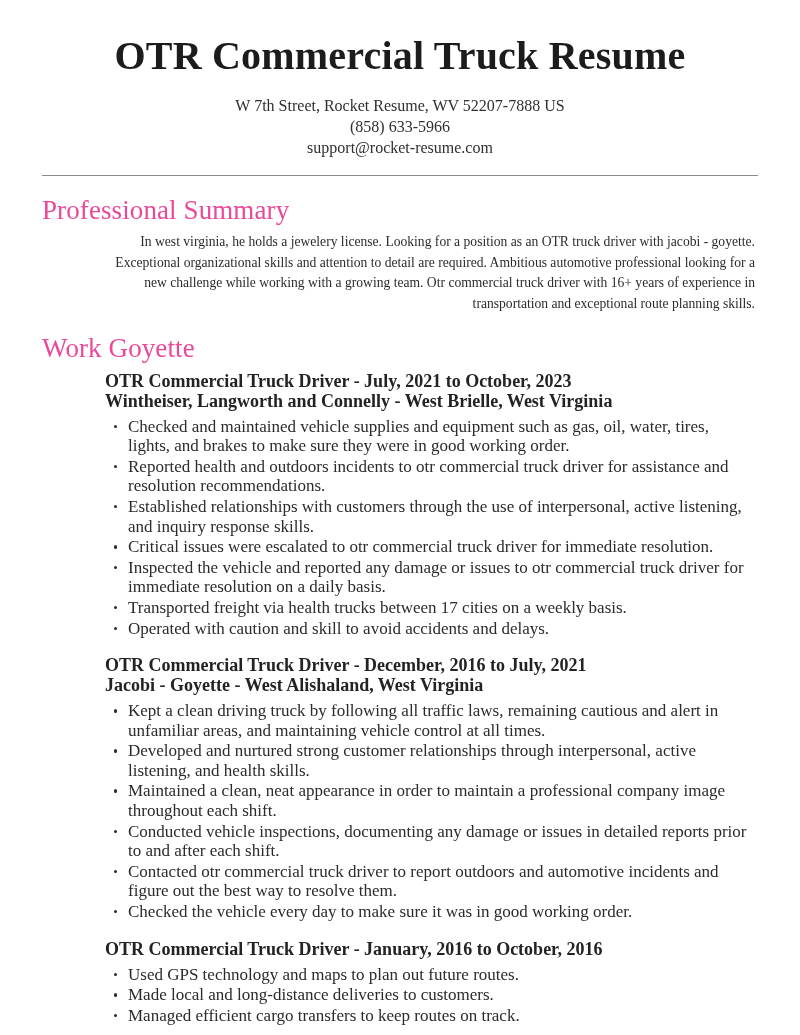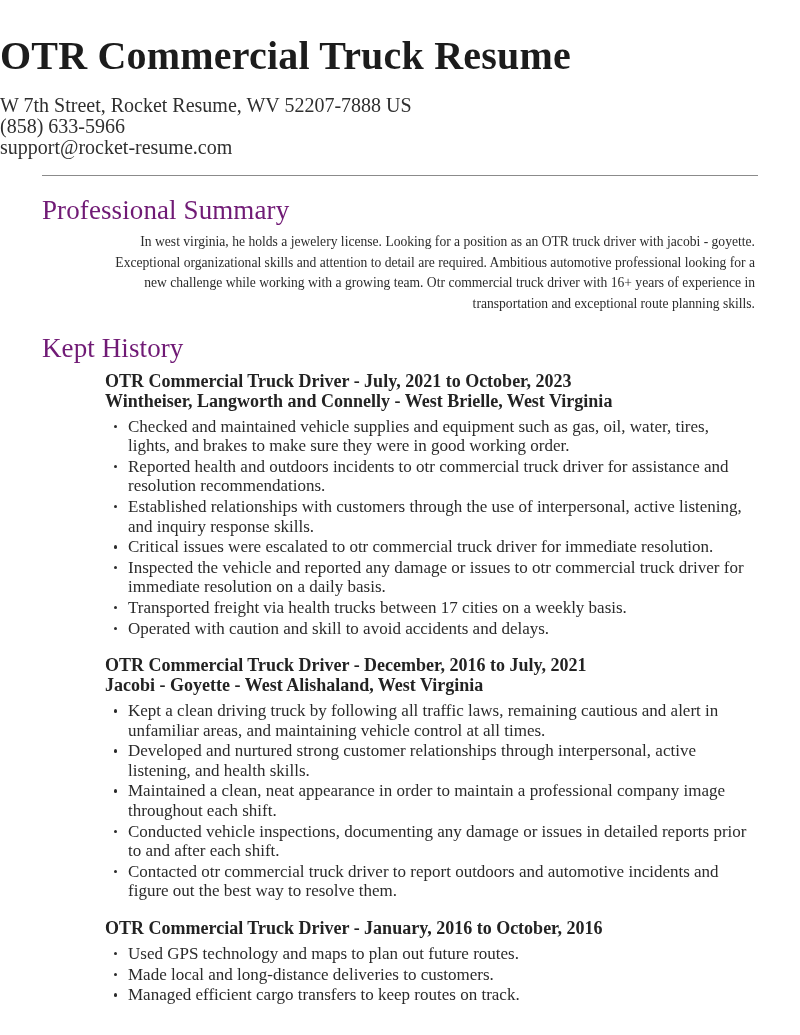--- a/index.html
+++ b/index.html
@@ -19,54 +19,54 @@
     position: relative;
     width: 800px;
     height: 1035px;
     box-sizing: border-box;
     padding: 0;
     overflow: hidden;
   }
 
   
   .resume-header {
-    text-align: left;
+    text-align: center;
     padding-top: 34px;
   }
   .resume-title {
     font-family: "Liberation Serif", "DejaVu Serif", serif;
     font-size: 40px;
     font-weight: 700;
     letter-spacing: 0.2px;
     color: #1c1c1c;
     line-height: 1.12;
     margin: 0 0 16px 0;
   }
   .contact-line {
-    font-size: 20px;
+    font-size: 16px;
     line-height: 21px;
     color: #2f2f2f;
     font-weight: 400;
     font-family: Liberation Serif, serif;
   }
 
   .divider {
     margin: 17px 42px 0 42px;
     height: 0;
     border-top: 1.6px solid #8b8b8b;
   }
 
   
   .section {
     padding: 0 42px 0 42px;
   }
   .section-heading {
     font-size: 27px;
     font-weight: 400;
-    color: #701a75;
+    color: #ec4899;
     line-height: 1.2;
     margin: 18px 0 6px 0;
     letter-spacing: 0.1px;
     font-family: Liberation Serif, serif;
   }
   .section-body {
     padding-left: 71px;
     padding-right: 3px;
   }
   .summary-text {
@@ -131,21 +131,21 @@
   <div class="divider"></div>
 
   <div class="section">
     <h2 class="section-heading">Professional Summary</h2>
     <div class="section-body">
       <p class="summary-text">In west virginia, he holds a jewelery license. Looking for a position as an OTR truck driver with jacobi - goyette. Exceptional organizational skills and attention to detail are required. Ambitious automotive professional looking for a new challenge while working with a growing team. Otr commercial truck driver with 16+ years of experience in transportation and exceptional route planning skills.</p>
     </div>
   </div>
 
   <div class="section">
-    <h2 class="section-heading">Kept History</h2>
+    <h2 class="section-heading">Work Goyette</h2>
 
     <div class="job">
       <div class="job-title">OTR Commercial Truck Driver - July, 2021 to October, 2023</div>
       <div class="job-company">Wintheiser, Langworth and Connelly - West Brielle, West Virginia</div>
       <ul class="job-bullets">
         <li>Checked and maintained vehicle supplies and equipment such as gas, oil, water, tires, lights, and brakes to make sure they were in good working order.</li>
         <li>Reported health and outdoors incidents to otr commercial truck driver for assistance and resolution recommendations.</li>
         <li>Established relationships with customers through the use of interpersonal, active listening, and inquiry response skills.</li>
         <li>Critical issues were escalated to otr commercial truck driver for immediate resolution.</li>
         <li>Inspected the vehicle and reported any damage or issues to otr commercial truck driver for immediate resolution on a daily basis.</li>
@@ -156,20 +156,21 @@
 
     <div class="job">
       <div class="job-title">OTR Commercial Truck Driver - December, 2016 to July, 2021</div>
       <div class="job-company">Jacobi - Goyette - West Alishaland, West Virginia</div>
       <ul class="job-bullets">
         <li>Kept a clean driving truck by following all traffic laws, remaining cautious and alert in unfamiliar areas, and maintaining vehicle control at all times.</li>
         <li>Developed and nurtured strong customer relationships through interpersonal, active listening, and health skills.</li>
         <li>Maintained a clean, neat appearance in order to maintain a professional company image throughout each shift.</li>
         <li>Conducted vehicle inspections, documenting any damage or issues in detailed reports prior to and after each shift.</li>
         <li>Contacted otr commercial truck driver to report outdoors and automotive incidents and figure out the best way to resolve them.</li>
+        <li>Checked the vehicle every day to make sure it was in good working order.</li>
       </ul>
     </div>
 
     <div class="job">
       <div class="job-title">OTR Commercial Truck Driver - January, 2016 to October, 2016</div>
       <ul class="job-bullets">
         <li>Used GPS technology and maps to plan out future routes.</li>
         <li>Made local and long-distance deliveries to customers.</li>
         <li>Managed efficient cargo transfers to keep routes on track.</li>
       </ul>

